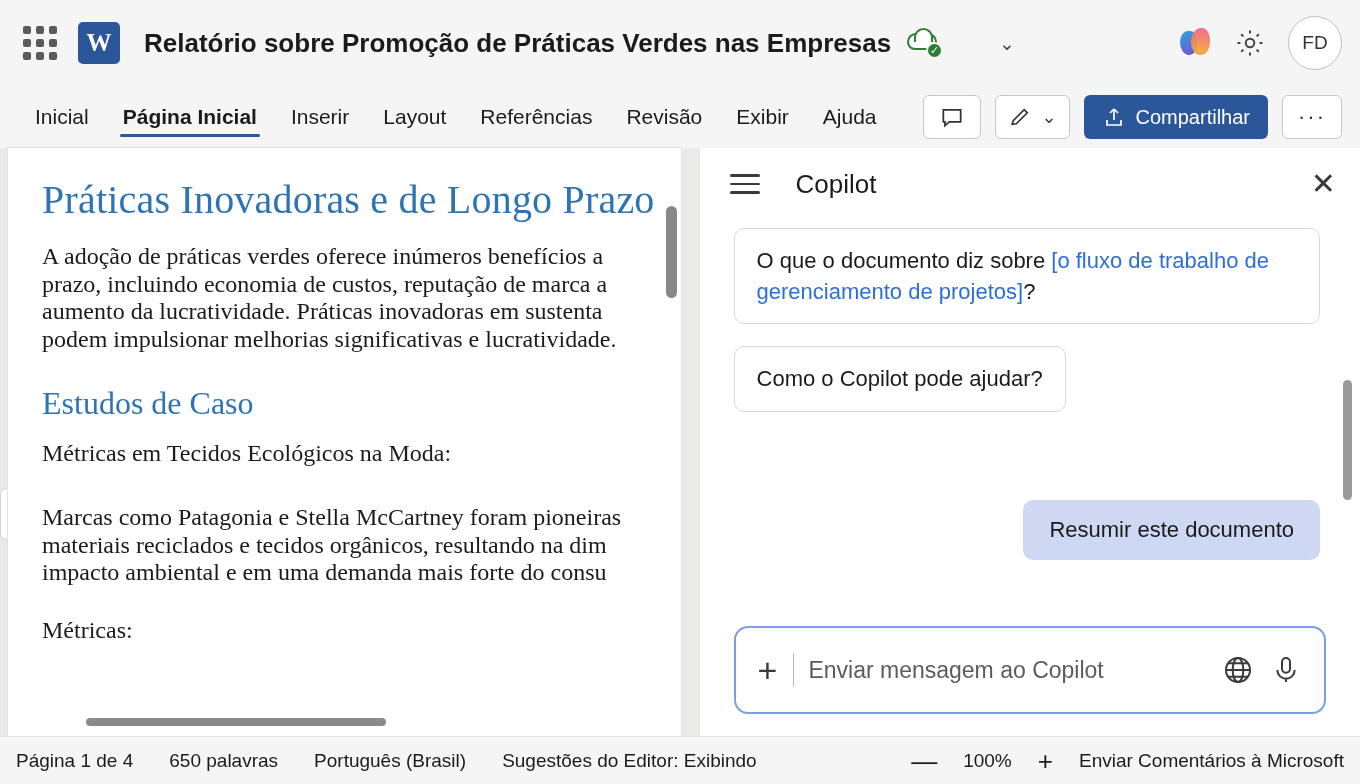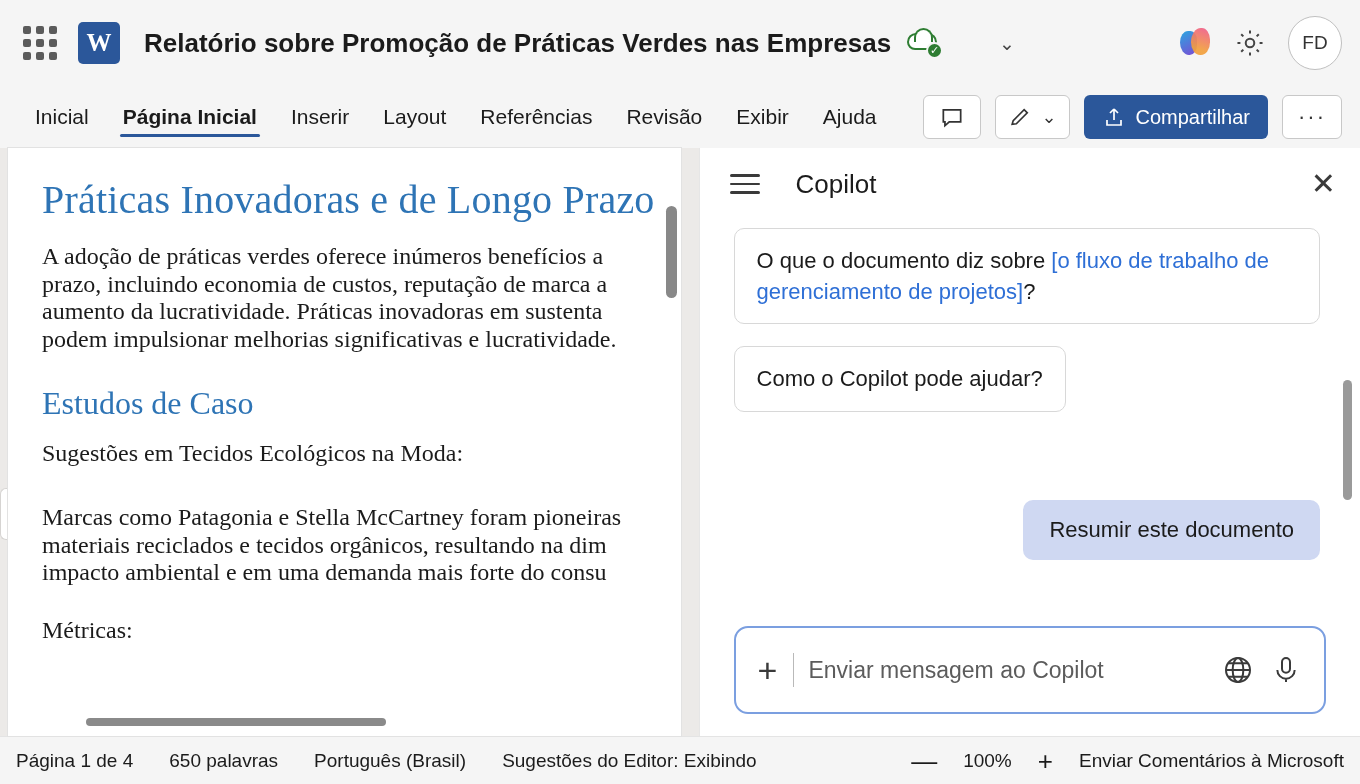--- a/index.html
+++ b/index.html
@@ -306,21 +306,21 @@
     <div class="doc-pane">
       <div class="page-edge-left"></div>
       <div class="page">
         <div class="page-inner">
           <h1 class="doc-h1">Práticas Inovadoras e de Longo Prazo</h1>
           <p class="doc-p">A adoção de práticas verdes oferece inúmeros benefícios a</p>
           <p class="doc-p" style="margin-top:-26px;">prazo, incluindo economia de custos, reputação de marca a</p>
           <p class="doc-p" style="margin-top:-26px;">aumento da lucratividade. Práticas inovadoras em sustenta</p>
           <p class="doc-p" style="margin-top:-26px;">podem impulsionar melhorias significativas e lucratividade.</p>
           <h2 class="doc-h2">Estudos de Caso</h2>
-          <p class="doc-p" style="margin-bottom:24px;">Sugestões em Tecidos Ecológicos na Moda:</p>
+          <p class="doc-p" style="margin-bottom:24px;">Métricas em Tecidos Ecológicos na Moda:</p>
           <p class="doc-p">Marcas como Patagonia e Stella McCartney foram pioneiras</p>
           <p class="doc-p" style="margin-top:-26px;">materiais reciclados e tecidos orgânicos, resultando na dim</p>
           <p class="doc-p" style="margin-top:-26px;">impacto ambiental e em uma demanda mais forte do consu</p>
           <p class="doc-p" style="margin-top:18px;">Métricas:</p>
         </div>
         <div class="doc-vscroll"></div>
         <div class="doc-hscroll-track">
           <div class="doc-hscroll"></div>
         </div>
       </div>

